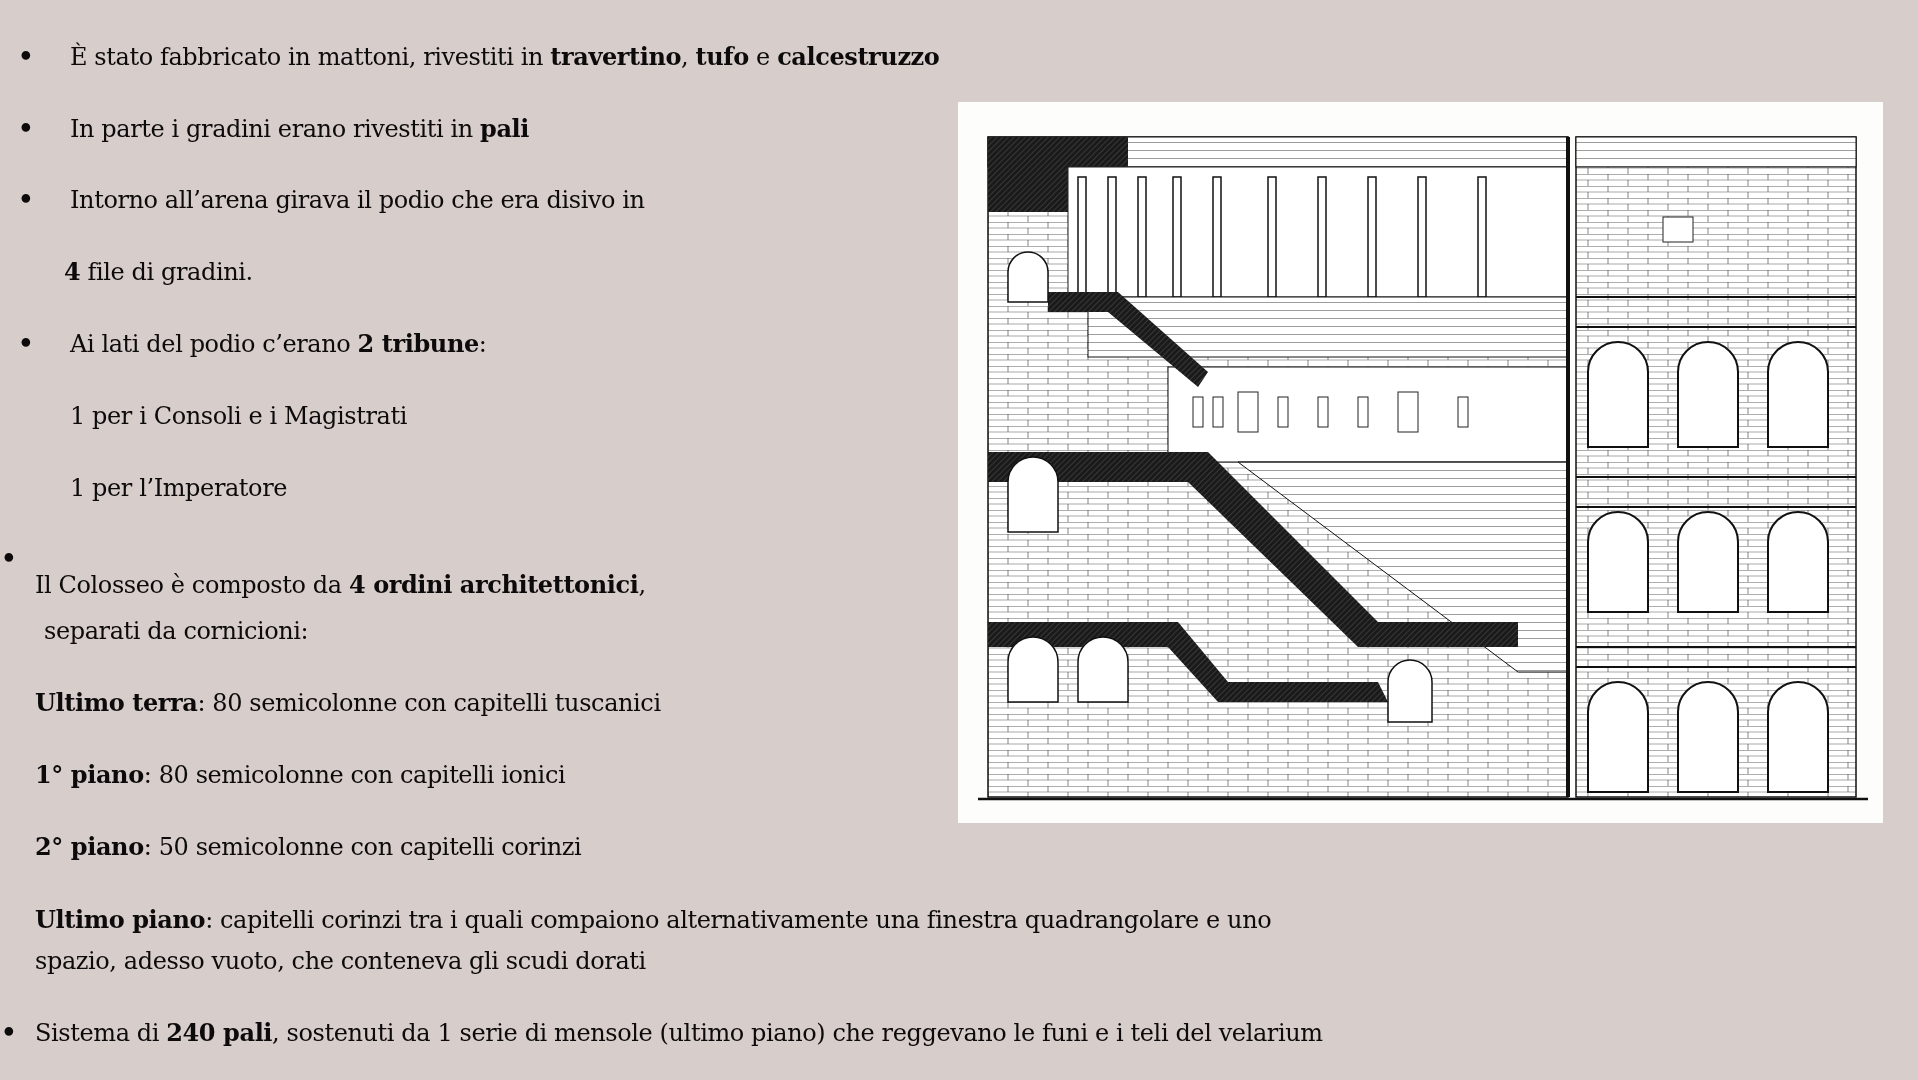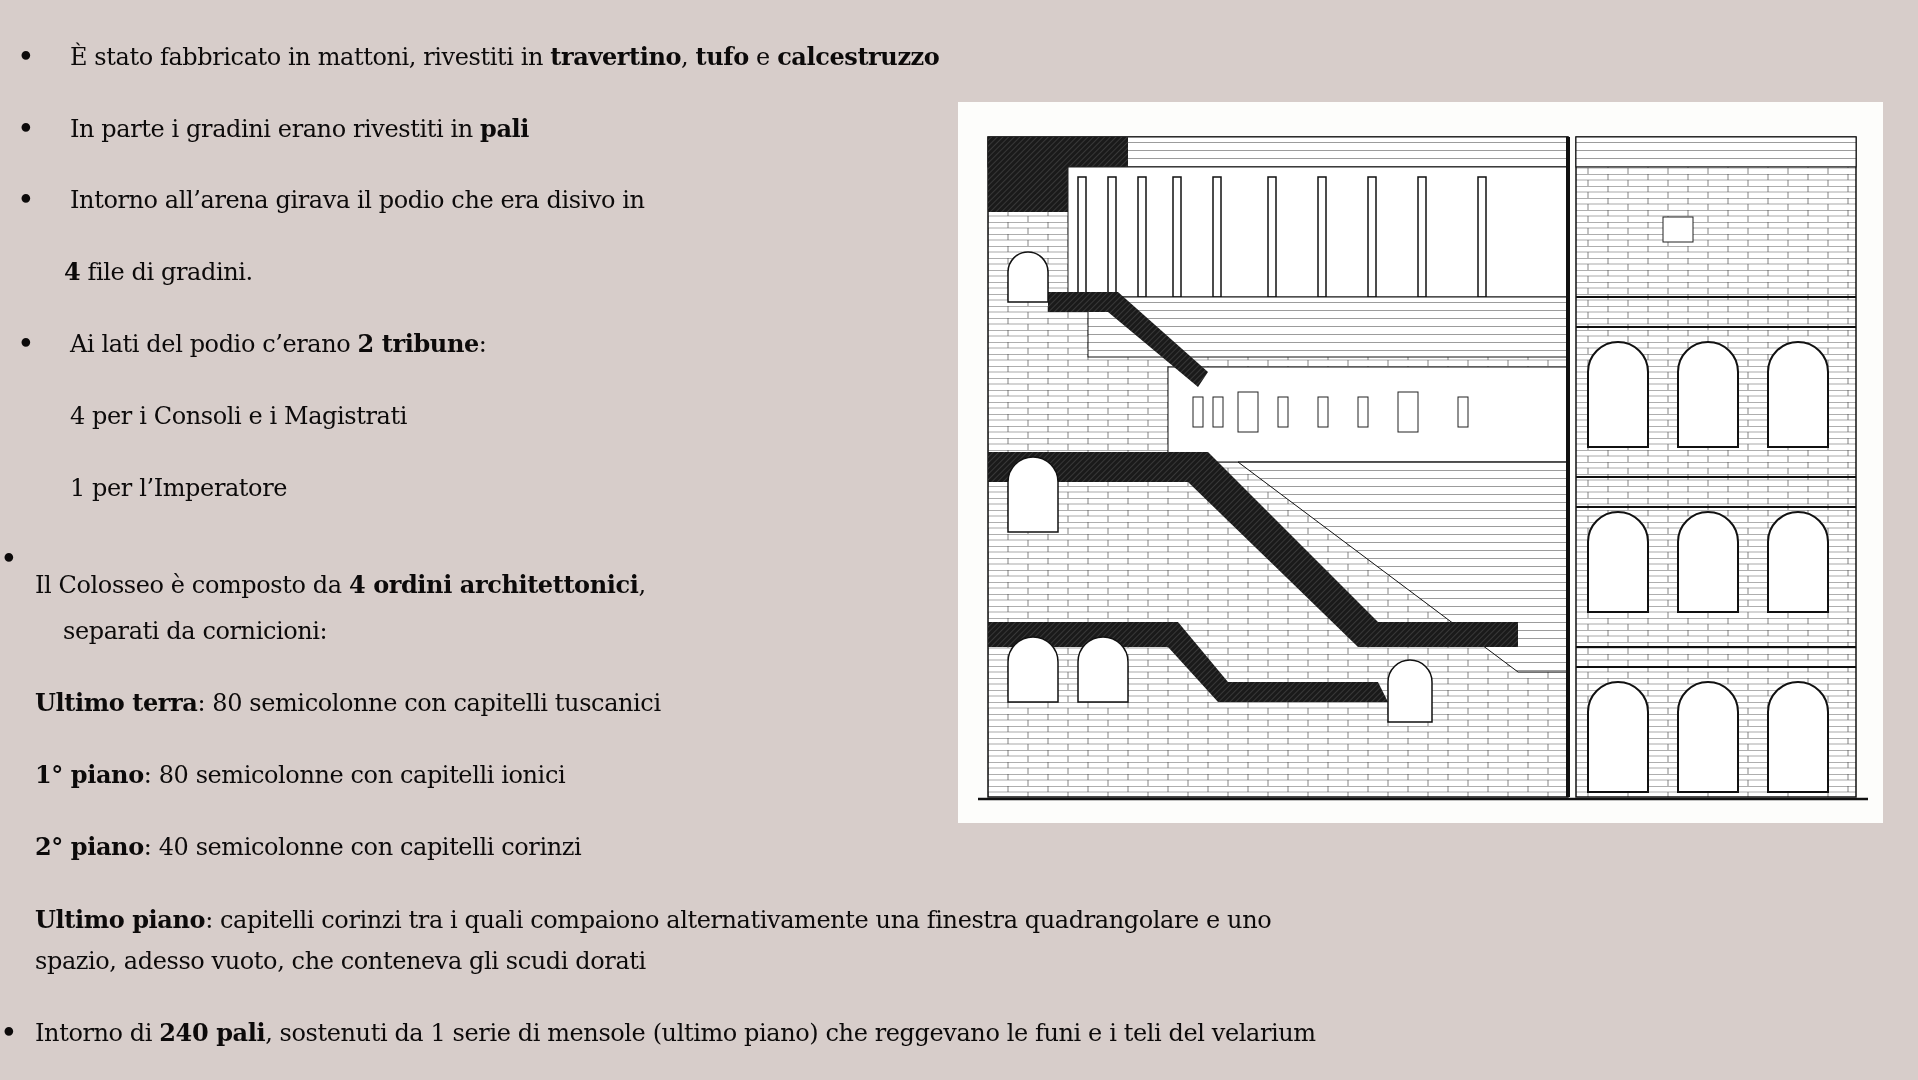--- a/index.html
+++ b/index.html
@@ -60,59 +60,59 @@
 <div class="line" style="left:64px; top:251px;">
   <b>4</b><span> file di gradini.</span>
 </div>
 
 <span class="bullet" style="left:17px; top:323px;">•</span>
 <div class="line" style="left:70px; top:323px;">
   <span>Ai lati del podio c’erano </span><b>2 tribune</b><span>:</span>
 </div>
 
 <div class="line" style="left:70px; top:395px;">
-  <span>4 per i Consoli e i Magistrati</span>
+  <span>1 per i Consoli e i Magistrati</span>
 </div>
 
 <div class="line" style="left:70px; top:467px;">
   <span>1 per l’Imperatore</span>
 </div>
 
 <span class="bullet" style="left:0px; top:538px;">•</span>
 <div class="line" style="left:35px; top:564px;">
   <span>Il Colosseo è composto da </span><b>4 ordini architettonici</b><span>,</span>
 </div>
 
-<div class="line" style="left:44px; top:610px;margin-left:19px;">
+<div class="line" style="left:44px; top:610px;">
   <span>separati da cornicioni:</span>
 </div>
 
 <div class="line" style="left:35px; top:682px;">
   <b>Ultimo terra</b><span>: 80 semicolonne con capitelli tuscanici</span>
 </div>
 
 <div class="line" style="left:35px; top:754px;">
   <b>1° piano</b><span>: 80 semicolonne con capitelli ionici</span>
 </div>
 
 <div class="line" style="left:35px; top:826px;">
-  <b>2° piano</b><span>: 40 semicolonne con capitelli corinzi</span>
+  <b>2° piano</b><span>: 50 semicolonne con capitelli corinzi</span>
 </div>
 
 <div class="line" style="left:35px; top:899px;">
   <b>Ultimo piano</b><span>: capitelli corinzi tra i quali compaiono alternativamente una finestra quadrangolare e uno</span>
 </div>
 
 <div class="line" style="left:35px; top:940px;">
   <span>spazio, adesso vuoto, che conteneva gli scudi dorati</span>
 </div>
 
 <span class="bullet" style="left:0px; top:1012px;">•</span>
 <div class="line" style="left:35px; top:1012px;">
-  <span>Intorno di </span><b>240 pali</b><span>, sostenuti da 1 serie di mensole (ultimo piano) che reggevano le funi e i teli del velarium</span>
+  <span>Sistema di </span><b>240 pali</b><span>, sostenuti da 1 serie di mensole (ultimo piano) che reggevano le funi e i teli del velarium</span>
 </div>
 
 <div class="figure">
   <svg width="925" height="721" viewBox="0 0 925 721" xmlns="http://www.w3.org/2000/svg">
     <defs>
       <pattern id="hatch" width="4" height="4" patternUnits="userSpaceOnUse" patternTransform="rotate(45)">
         <rect width="4" height="4" fill="#1a1a1a"></rect>
         <line x1="0" y1="0" x2="0" y2="4" stroke="#555" stroke-width="1"></line>
       </pattern>
       <pattern id="brick" width="40" height="12" patternUnits="userSpaceOnUse">

